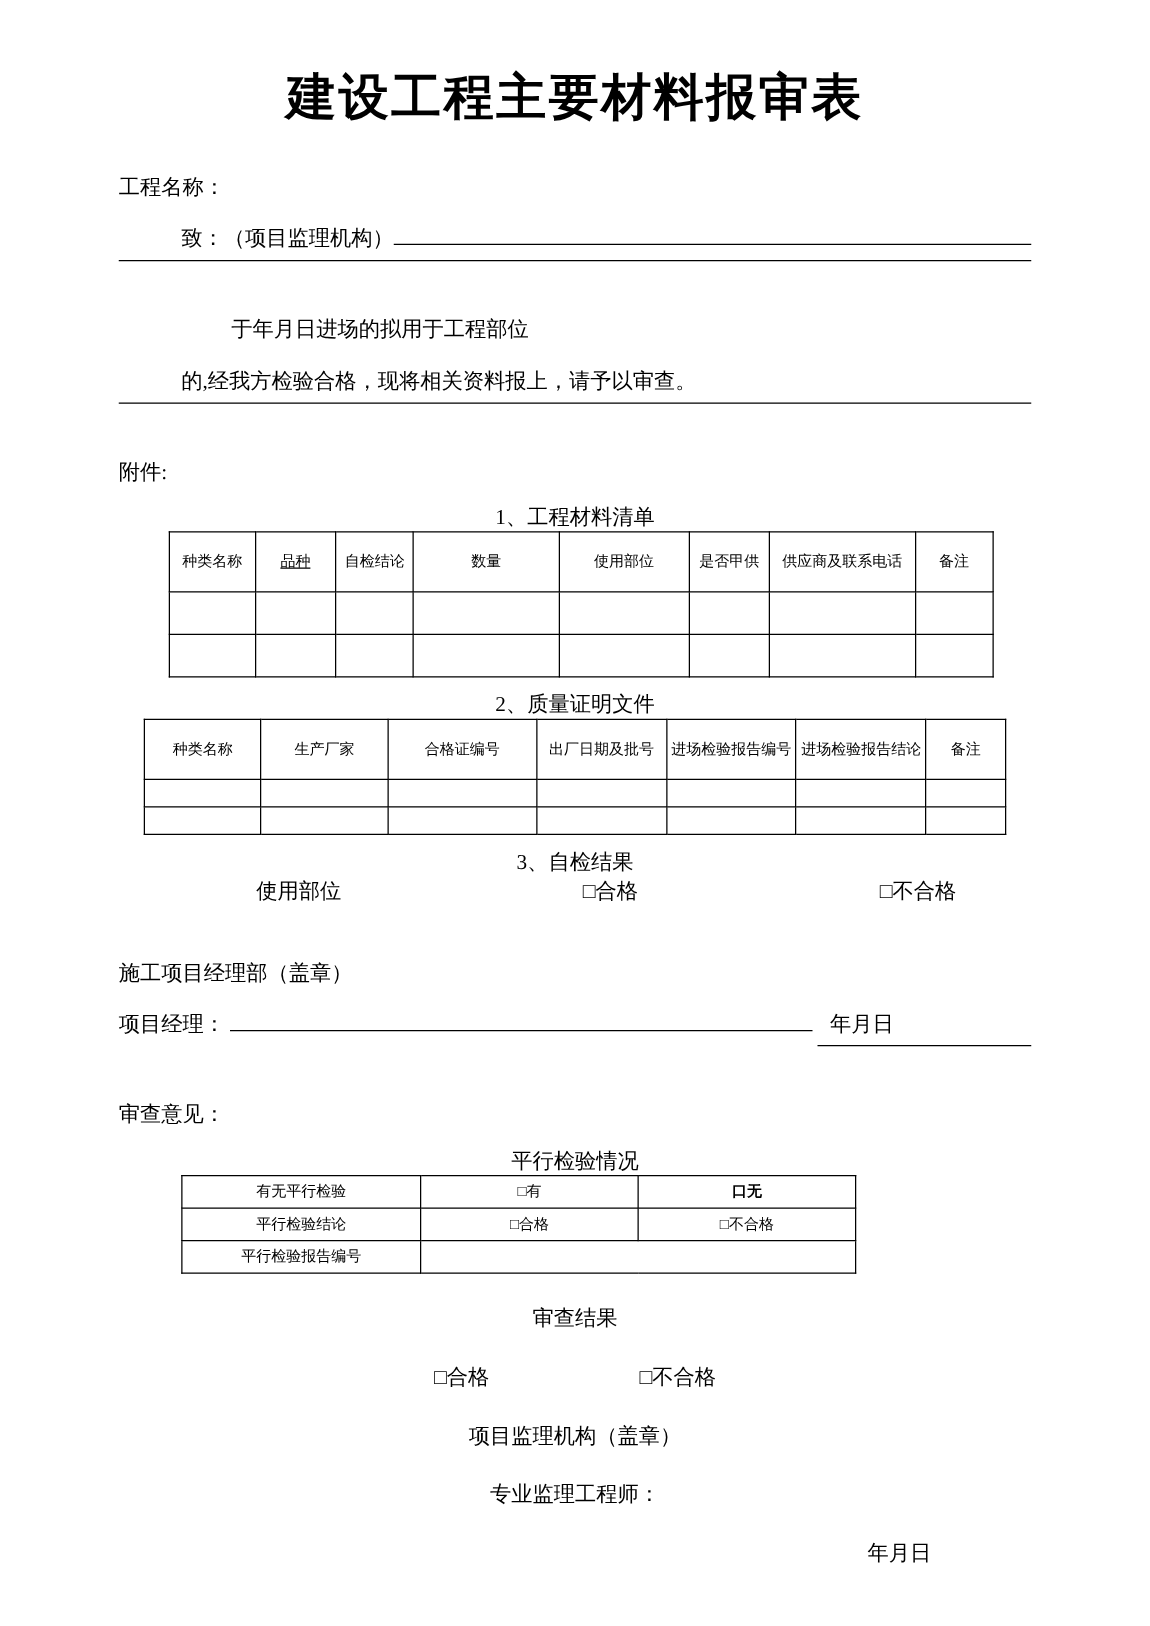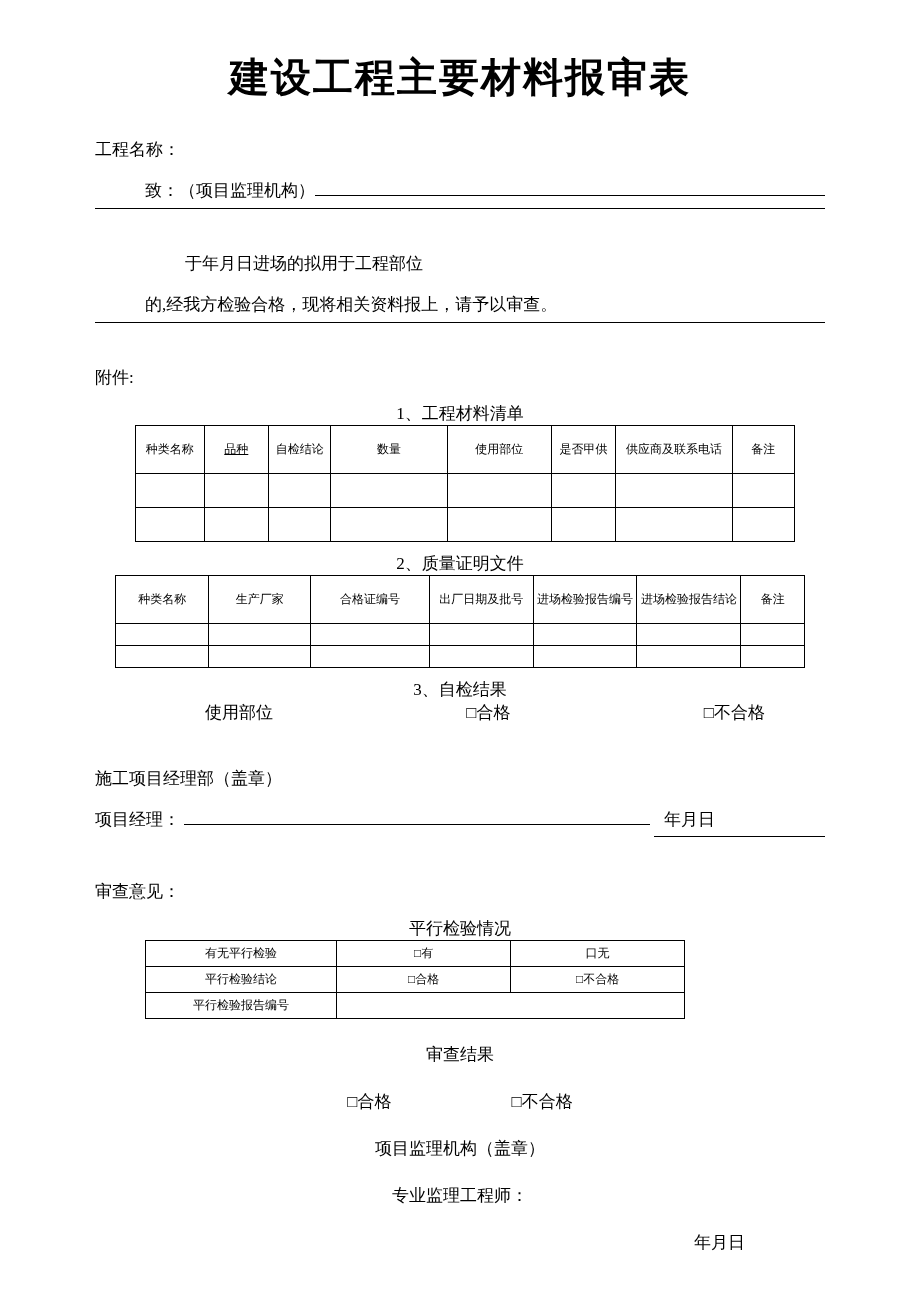--- a/index.html
+++ b/index.html
@@ -82,21 +82,21 @@
     .three-col {
       display: flex;
       justify-content: space-between;
       padding: 0 60px 0 110px;
     }
 
     .tbl3 { width: 540px; margin-left: 50px; }
     .tbl3 td { height: 26px; }
     .tbl3 .c1 { width: 220px; }
     .tbl3 .c2 { width: 200px; }
-    .tbl3 .c3 { width: 200px; }
+    .tbl3 .c3 { width: 200px; font-weight: bold; }
     .right-sig {
       text-align: right;
       padding-right: 80px;
     }
     .pm-row {
       display:flex;
       align-items:baseline;
     }
     .pm-row .lbl { flex:0 0 auto;text-align:right; }
     .pm-row .gapfill { flex:1; border-bottom:1px solid #000; height:1.2em; margin:0 4px; }

